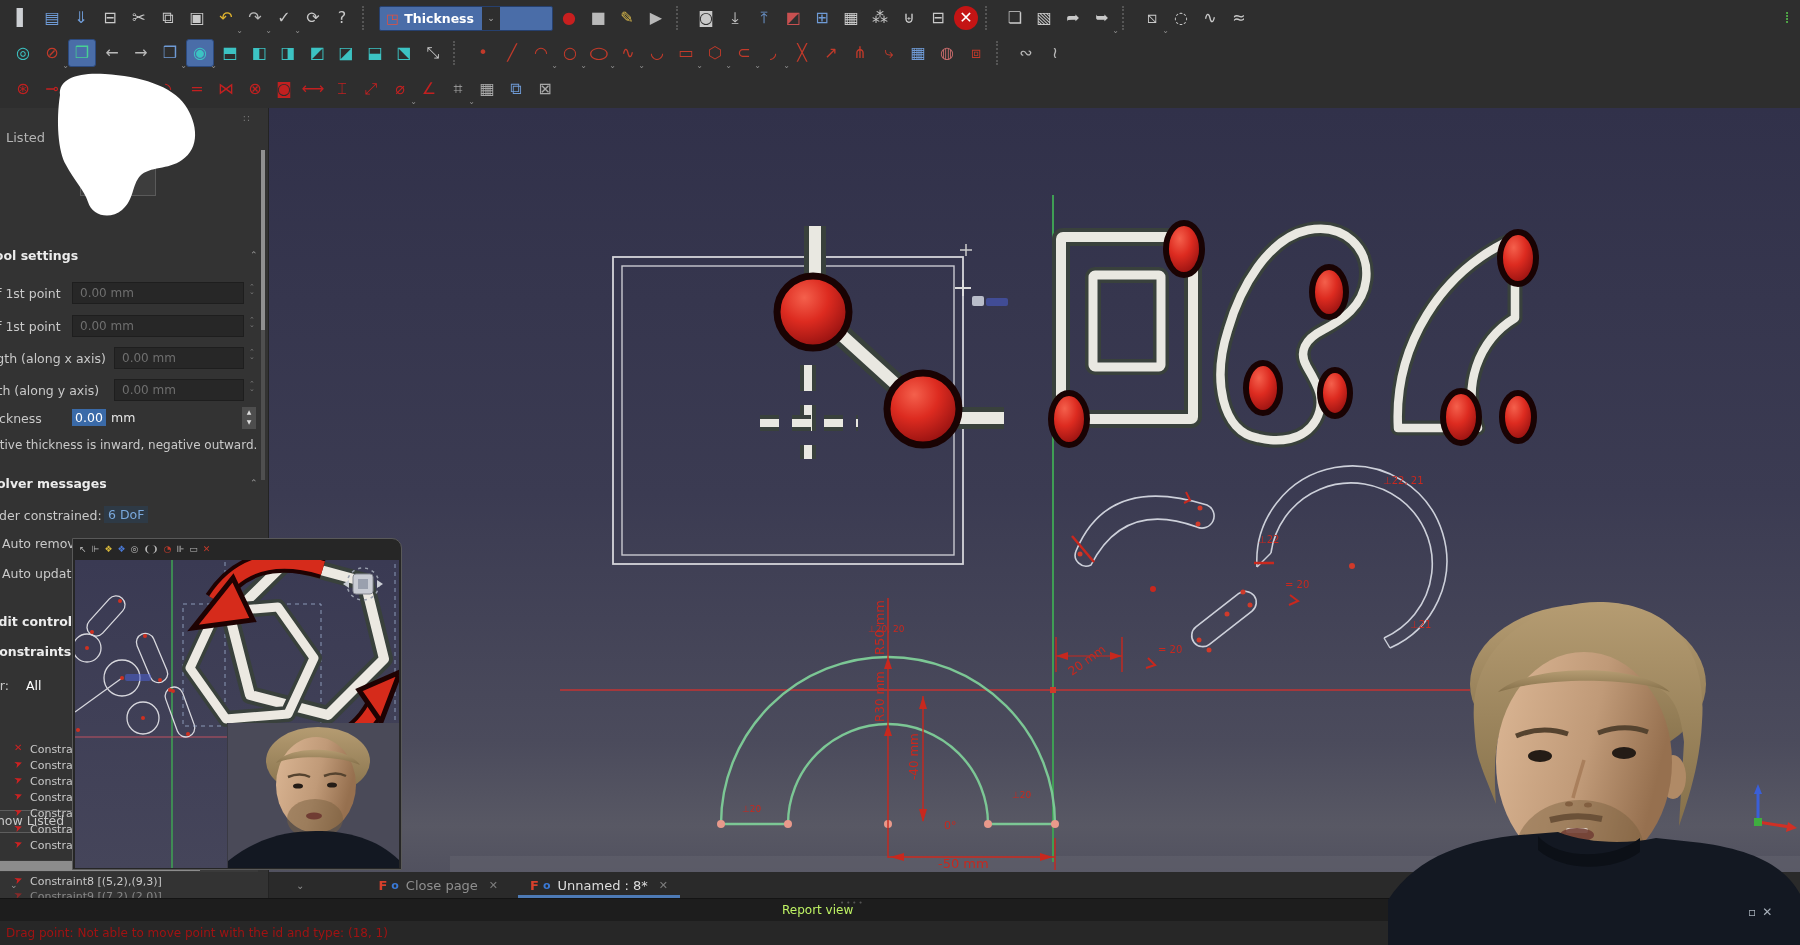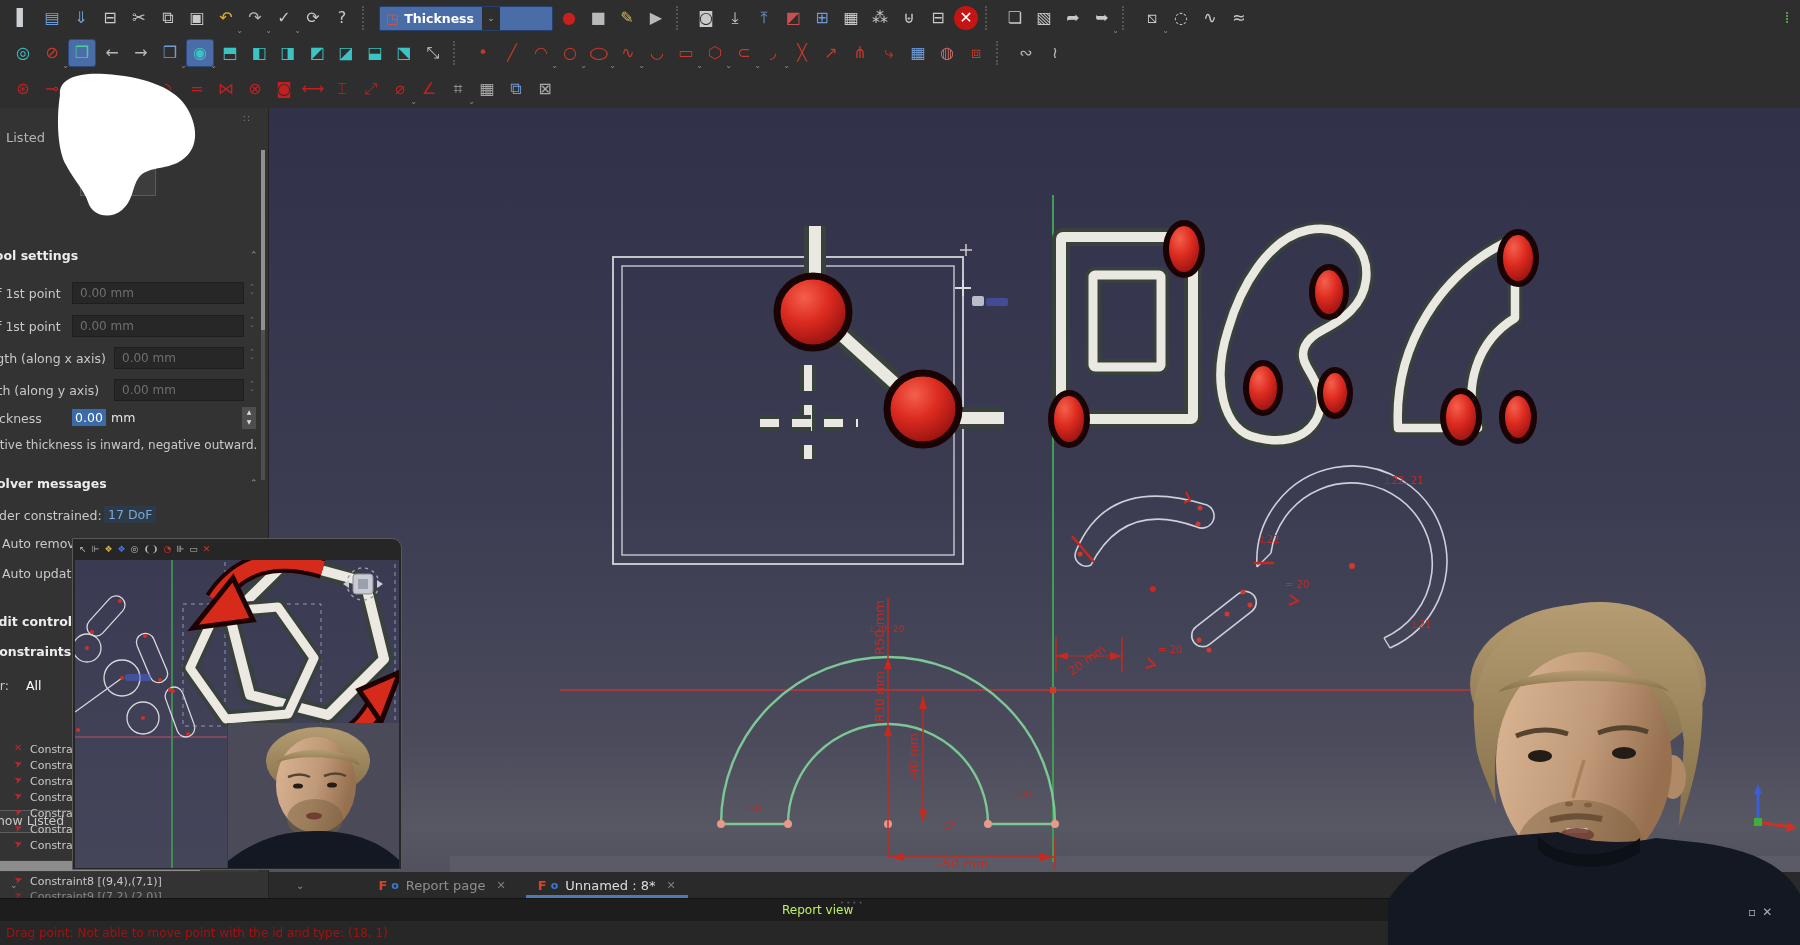--- a/index.html
+++ b/index.html
@@ -404,21 +404,21 @@
   <div class="lbl" style="left:-20px;top:303px">Thickness</div>
   <span class="chip abs" style="left:72px;top:301px">0.00</span>
   <span class="unit abs" style="left:108px;top:302px">mm</span>
   <div class="abs" style="left:242px;top:299px;width:14px;height:22px;background:#4e4e4e;color:#ddd;font-size:6px;line-height:10px;text-align:center">▲<br>▼</div>
 
   <div class="lbl" style="left:-24px;top:330px;font-size:12px">Positive thickness is inward, negative outward.</div>
 
   <div class="hdr" style="left:-12px;top:368px">Solver messages</div>
   <span class="hchev" style="top:370px">⌃</span>
   <div class="lbl" style="left:-18px;top:400px">Under constrained:</div>
-  <span class="dof abs" style="left:104px;top:398px">17 DoF</span>
+  <span class="dof abs" style="left:104px;top:398px">6 DoF</span>
   <div class="lbl" style="left:2px;top:428px">Auto remove redundants</div>
   <div class="lbl" style="left:2px;top:458px">Auto update</div>
 
   <div class="hdr" style="left:-10px;top:506px">Edit controls</div>
   <div class="hdr" style="left:-10px;top:536px">Constraints</div>
   <div class="lbl" style="left:-26px;top:570px">Filter:</div>
   <div class="lbl" style="left:26px;top:570px;color:#fff">All</div>
   <div class="cbox">
     <span class="lbl" style="left:2px;top:2px">Show Listed</span>
   </div>
@@ -446,21 +446,21 @@
       <div class="crow rot" style="top: 714px;">
         <span class="ci">➤</span>
         <span class="ct">Constraint6</span>
       </div>
       <div class="crow rot" style="top: 730px;">
         <span class="ci">➤</span>
         <span class="ct">Constraint7 [</span>
       </div>
       <div class="crow rot" style="top: 766px;">
         <span class="ci">➤</span>
-        <span class="ct">Constraint8 [(9,4),(7,1)]</span>
+        <span class="ct">Constraint8 [(5,2),(9,3)]</span>
       </div>
       <div class="crow rot" style="top: 781px; opacity: 0.55;">
         <span class="ci">➤</span>
         <span class="ct">Constraint9 [(7,2),(2,0)]</span>
       </div>
     </div>
   <div class="abs" style="left:0;top:752px;width:258px;height:12px;background:#3a3a3a">
     <div class="abs" style="left:0;top:1px;width:200px;height:10px;background:#8c8c8c"></div>
   </div>
   <div class="abs" style="left:10px;top:772px;color:#999;font-size:9px">⌄</div>
@@ -744,21 +744,21 @@
     </div>
   </div>
 </div>
 
 <div id="tabbar" class="abs">
   <span class="tab-chev">⌄</span>
   <div id="tabs">
       <div class="tab">
         <span class="fc-f">F</span>
         <span class="fc-o">o</span>
-        <span>Report page</span>
+        <span>Close page</span>
         <span class="tab-x">✕</span>
       </div>
       <div class="tab active">
         <span class="fc-f">F</span>
         <span class="fc-o">o</span>
         <span>Unnamed : 8*</span>
         <span class="tab-x">✕</span>
         <div class="ul"></div>
       </div>
     </div>

